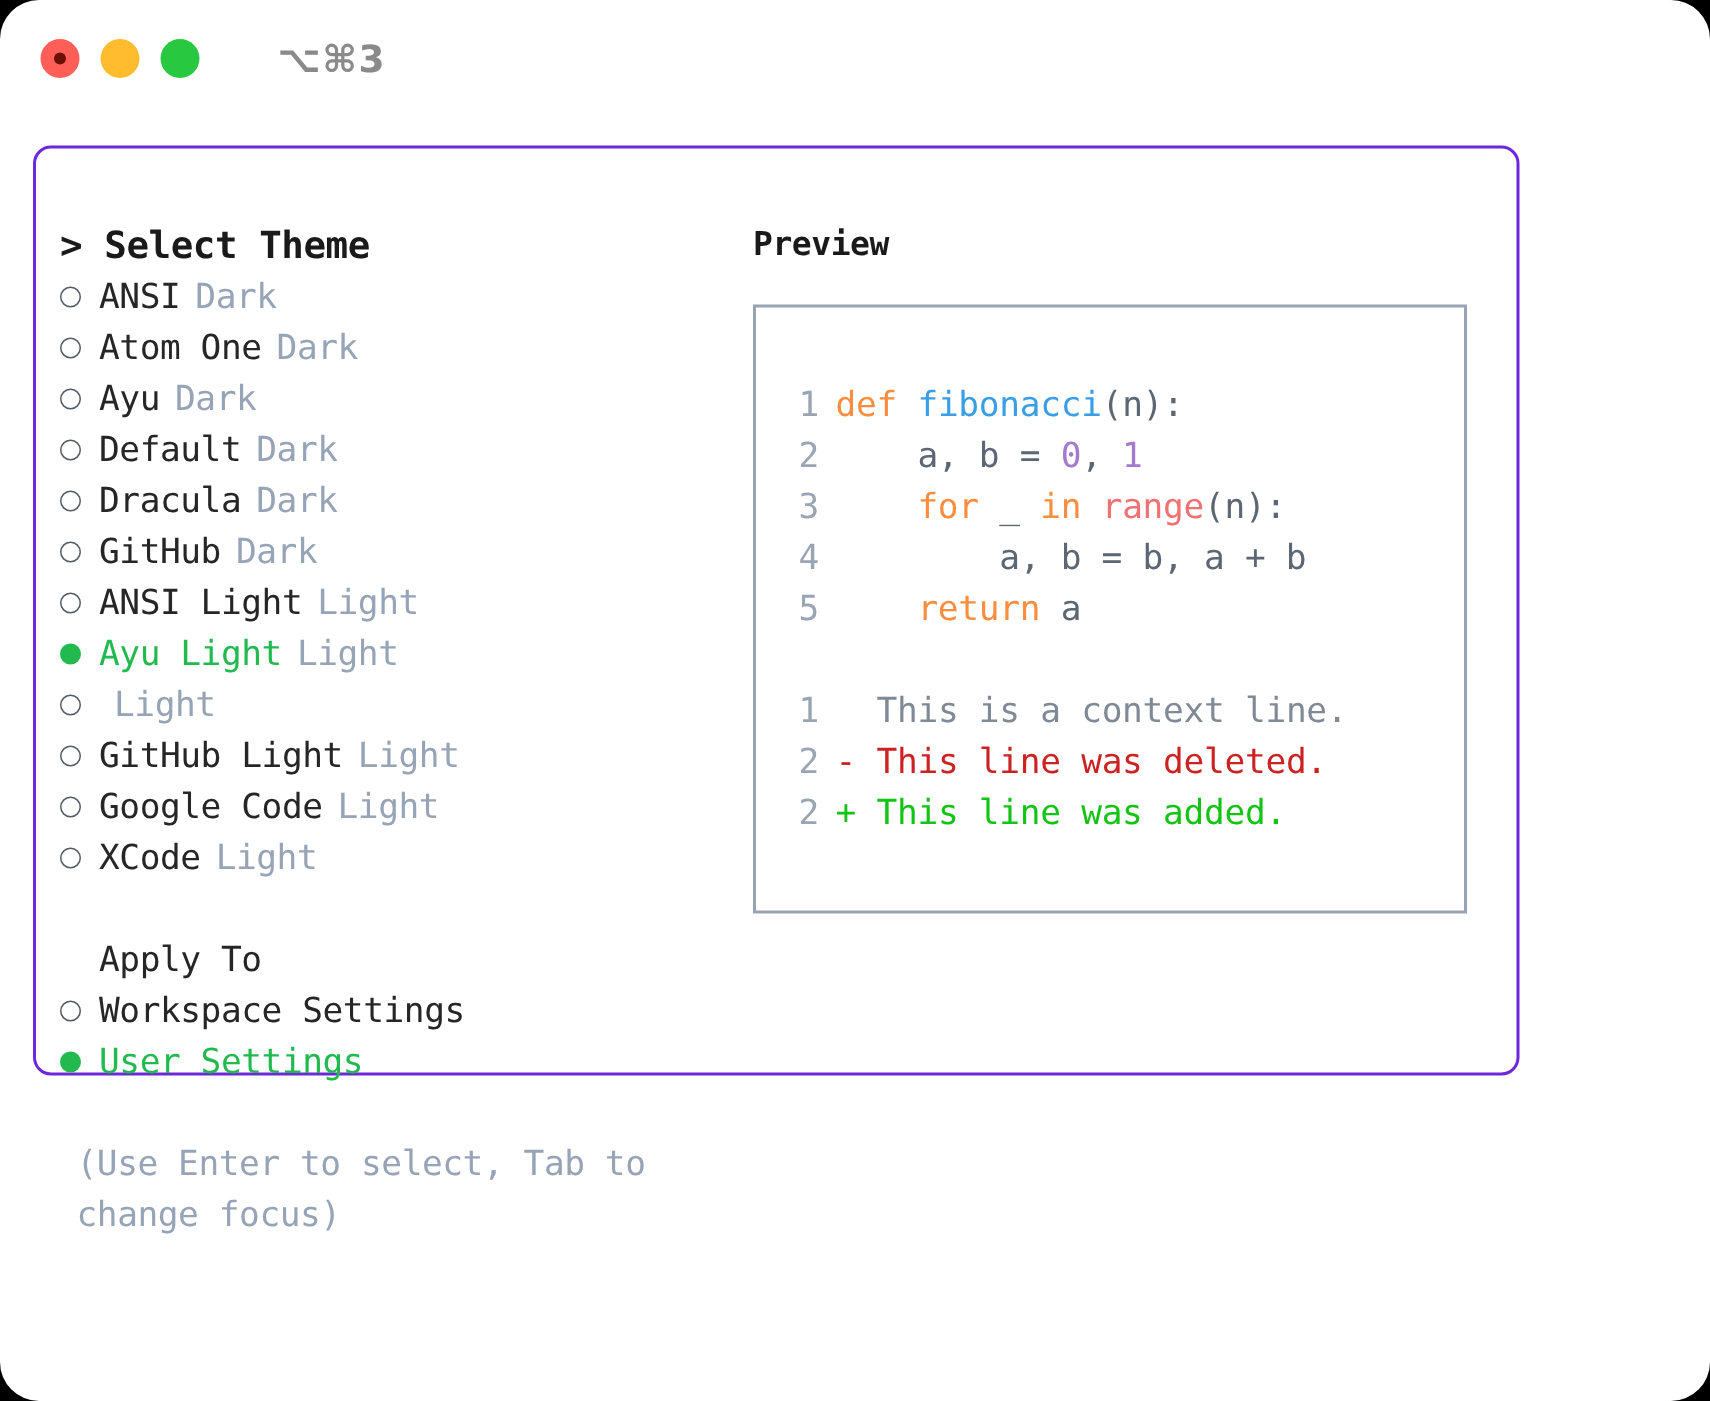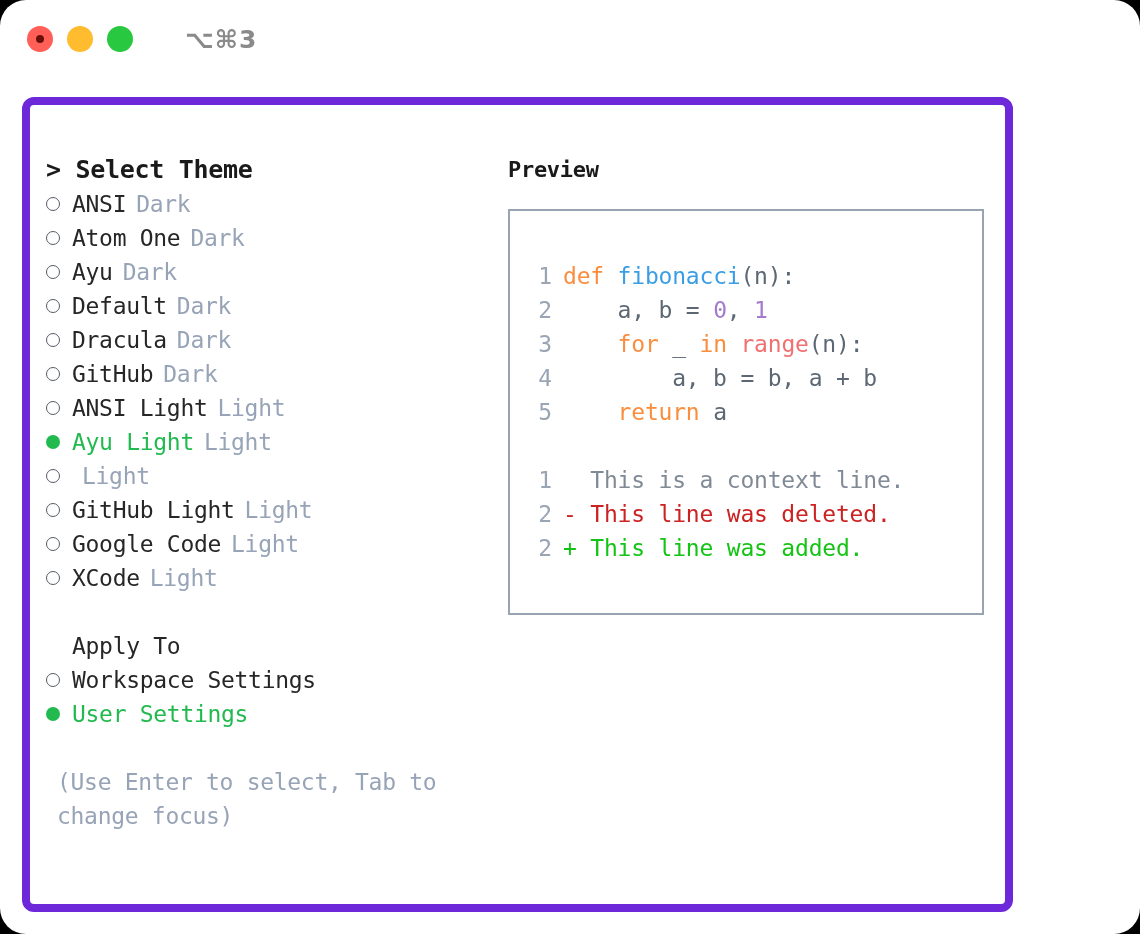--- a/index.html
+++ b/index.html
@@ -63,22 +63,22 @@
     font-weight: 600;
     letter-spacing: 1px;
   }
 
   
   .content {
     position: absolute;
     left: 22px;
     top: 97px;
     width: 991px;
-    height: 815px;
-    border: 8px solid #6d28d9;
+    height: 620px;
+    border: 2px solid #6d28d9;
     border-radius: 12px;
     box-sizing: border-box;
     background: #fff;
   }
 
   .cols {
     position: absolute;
     left: 0; top: 0;
     width: 100%;
     height: 100%;

